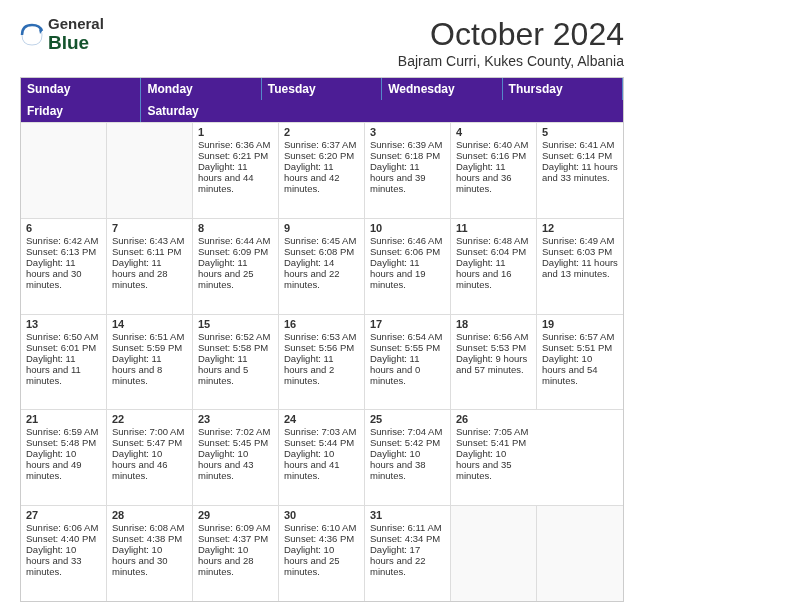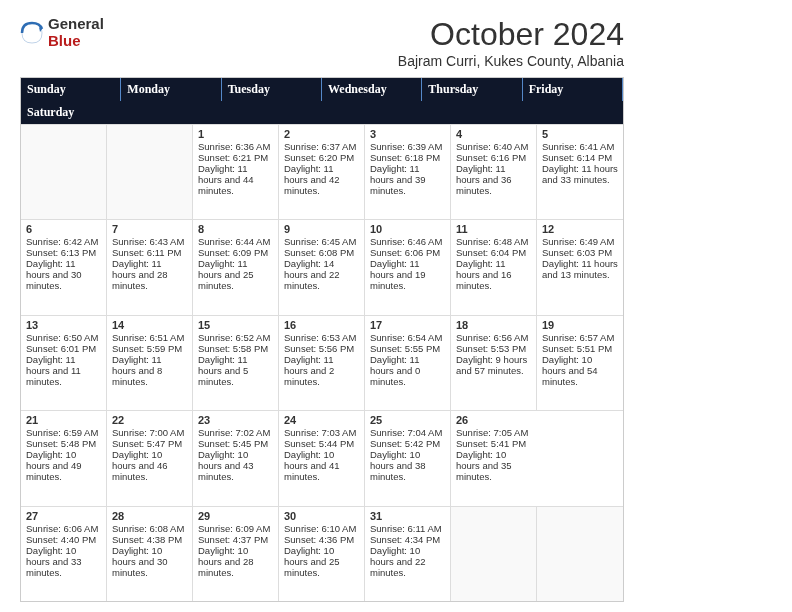--- a/index.html
+++ b/index.html
@@ -31,23 +31,23 @@
       display: flex;
       flex-direction: column;
       line-height: 1.1;
     }
     .logo-general {
       font-size: 15px;
       font-weight: bold;
       color: #333;
     }
     .logo-blue {
-      font-size: 15px;
+      font-size: 19px;
       font-weight: bold;
-      color: #b91c1c;
+      color: #14532d;
     }
     .logo-icon {
       width: 24px;
       height: 28px;
       margin-right: 4px;
     }
     .title-block {
       text-align: right;
       margin-left: 44px;
     }
@@ -61,23 +61,22 @@
       color: #333;
     }
     .calendar {
       flex: 1;
       display: flex;
       flex-direction: column;
       border: 1px solid #ccc;
     }
     .cal-header {
       display: grid;
-      grid-template-columns: repeat(6, 1fr);
-      background: #0f172a;
-      font-family: Liberation Serif, serif;
+      grid-template-columns: repeat(5, 1fr);
+      background: #4c1d95;
     }
     .cal-header-cell {
       color: #fff;
       font-size: 12px;
       font-weight: bold;
       padding: 4px 6px;
       text-align: left;
       border-right: 1px solid #5588c8;
     }
     .cal-header-cell:last-child { border-right: none; }
@@ -325,20 +324,20 @@
           <div class="cal-cell">
             <span class="day-num">30</span>
             <div>Sunrise: 6:10 AM</div>
             <div>Sunset: 4:36 PM</div>
             <div>Daylight: 10 hours and 25 minutes.</div>
           </div>
           <div class="cal-cell">
             <span class="day-num">31</span>
             <div>Sunrise: 6:11 AM</div>
             <div>Sunset: 4:34 PM</div>
-            <div>Daylight: 10 hours and 22 minutes.</div>
+            <div>Daylight: 17 hours and 22 minutes.</div>
           </div>
           <div class="cal-cell empty"></div>
           <div class="cal-cell empty"></div>
         </div>
       </div>
   </div>
 </div>
 
 </body></html>

